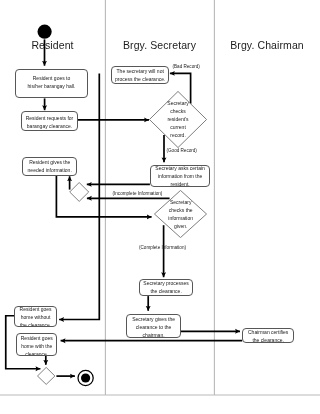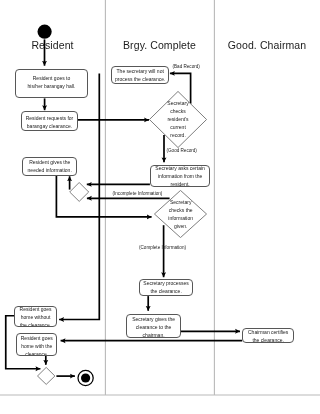--- a/index.html
+++ b/index.html
@@ -64,22 +64,22 @@
       <path d="M179.5,331.3 L240.0,331.3" marker-end="url(#ah)"></path>
       <path d="M242.2,340.7 L60.6,340.7" marker-end="url(#ah)"></path>
       <path d="M99.3,73.6 L99.3,319.5 L59.1,319.5" marker-end="url(#ah)"></path>
       <path d="M14.8,315.75 L5.75,315.75 L5.75,368.75 L40.4,368.75" marker-end="url(#ah)"></path>
       <path d="M45.8,355.2 L45.8,364.8" marker-end="url(#ah)"></path>
       <path d="M56.4,376.1 L74.9,376.1" marker-end="url(#ah)"></path>
     </g>
   </svg>
 
   <div class="lane-title" style="left:0;top:3px;width:105px;">Resident</div>
-  <div class="lane-title" style="left:105px;top:3px;width:109px;">Brgy. Complete</div>
-  <div class="lane-title" style="left:214px;top:3px;width:106px;">Good. Chairman</div>
+  <div class="lane-title" style="left:105px;top:3px;width:109px;">Brgy. Secretary</div>
+  <div class="lane-title" style="left:214px;top:3px;width:106px;">Brgy. Chairman</div>
 
   <div class="act" style="left:15px;top:69.1px;width:73px;height:28.6px;">
     <div class="txt" style="top:4.0px;">
         <span class="ln">Resident goes to</span>
         <span class="ln">his/her barangay hall.</span>
       </div>
   </div>
   <div class="act" style="left:21.4px;top:111.3px;width:56.2px;height:19.9px;">
     <div class="txt" style="top:1.4px;">
         <span class="ln">Resident requests for</span>

